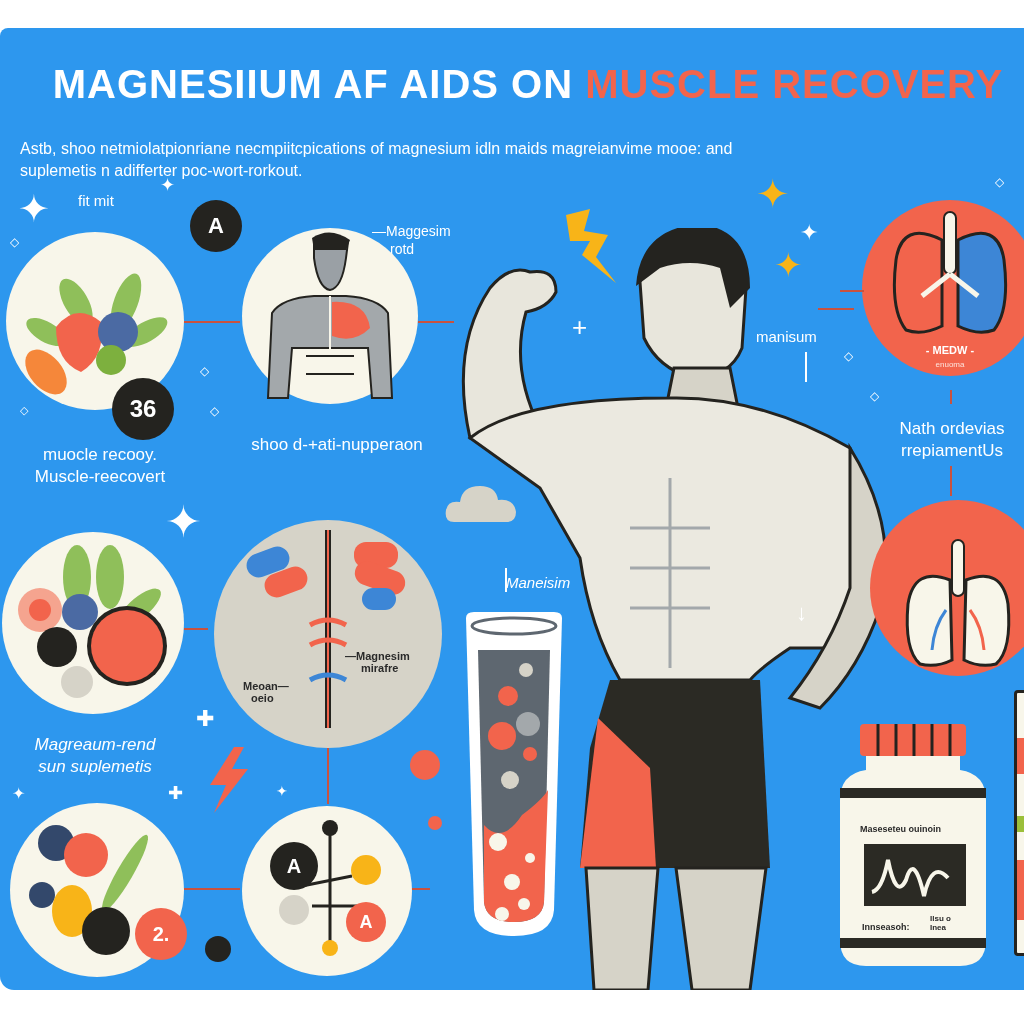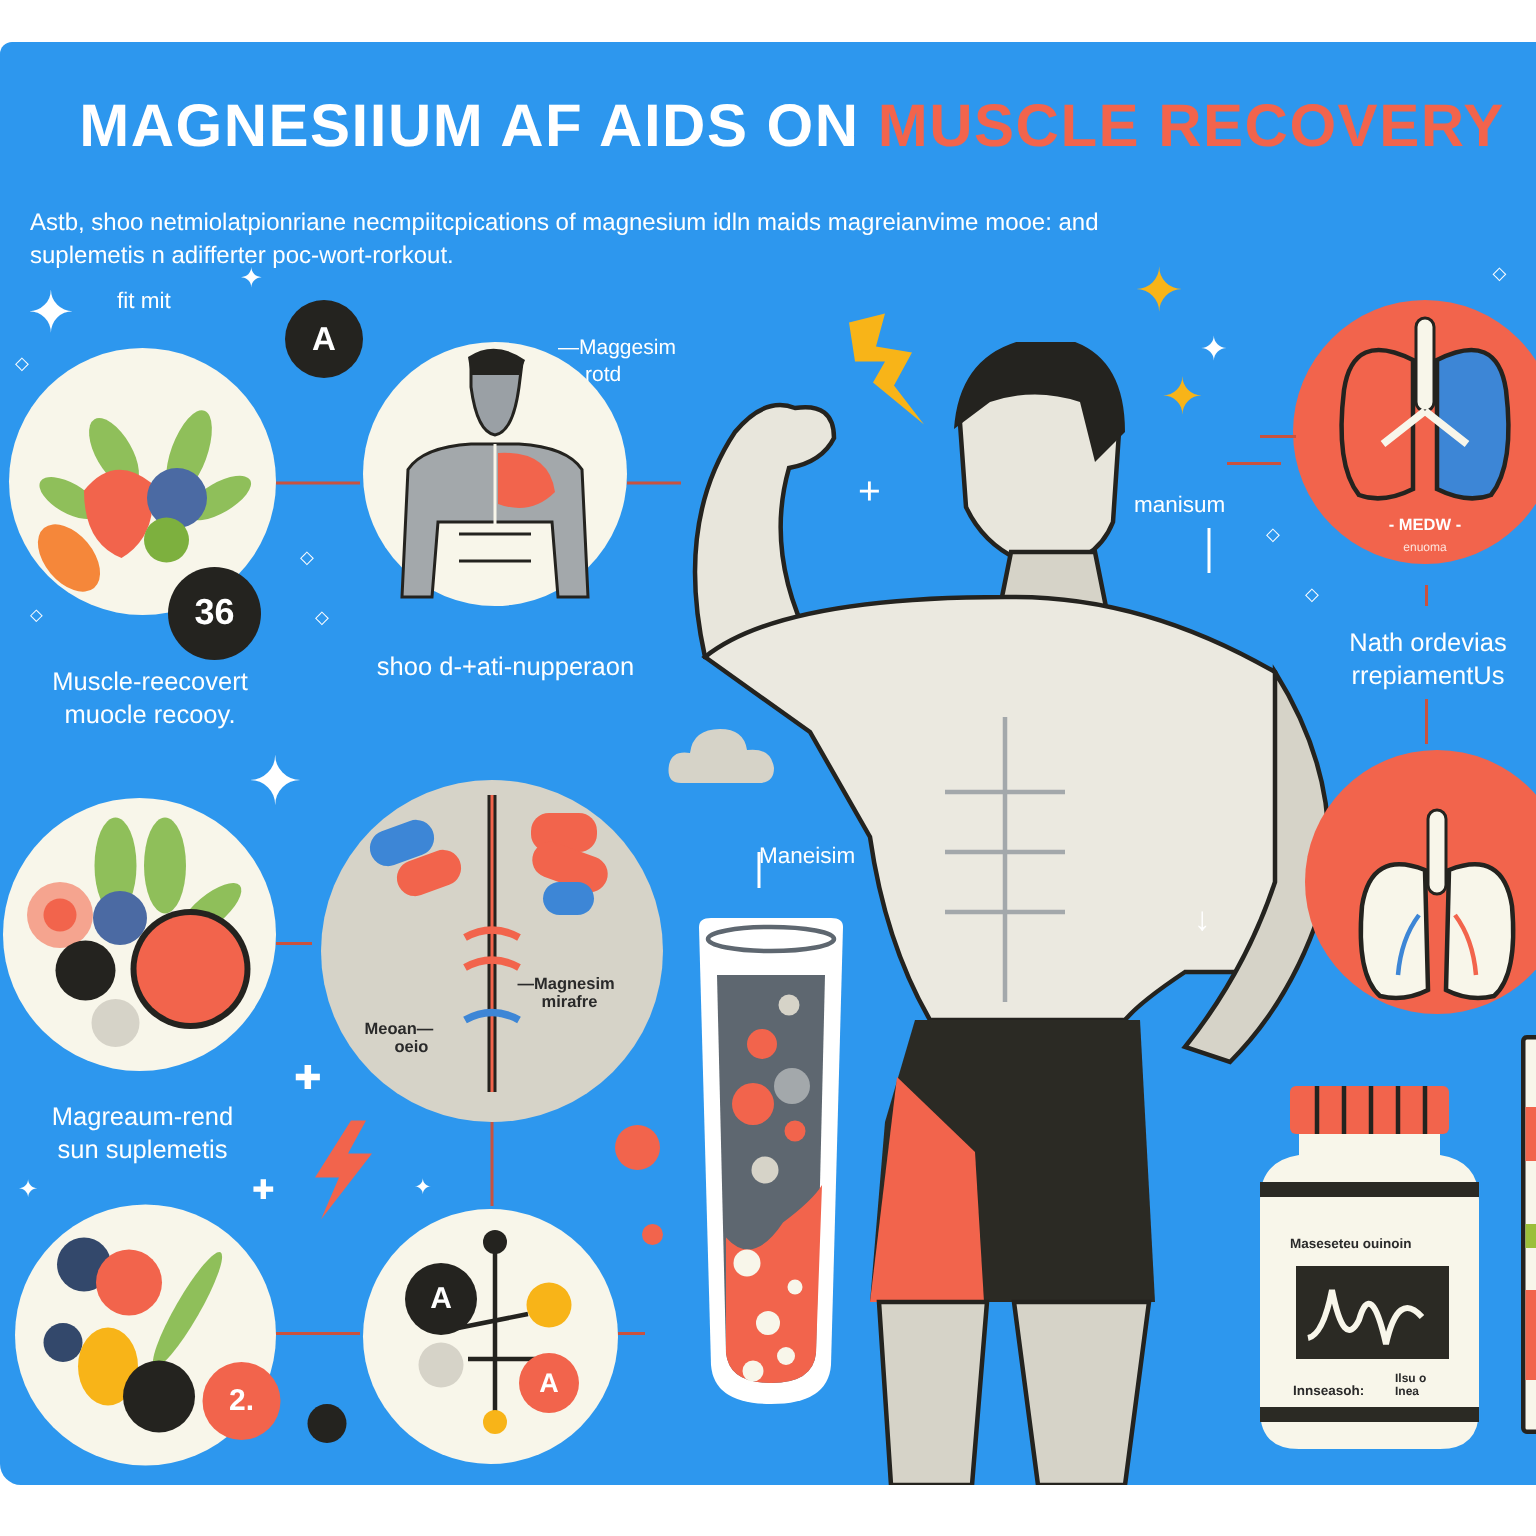--- a/index.html
+++ b/index.html
@@ -77,40 +77,40 @@
     <ellipse cx="40" cy="100" rx="10" ry="22" fill="#8fbf5a" transform="rotate(-60 40 100)"></ellipse>
     <path d="M50 95 Q70 70 95 90 Q100 125 75 140 Q50 130 50 95Z" fill="#f2644c"></path>
     <circle cx="112" cy="100" r="20" fill="#4b6aa3"></circle>
     <circle cx="105" cy="128" r="15" fill="#7db03e"></circle>
     <ellipse cx="40" cy="140" rx="16" ry="26" fill="#f5873a" transform="rotate(-40 40 140)"></ellipse>
   </svg>
 </div>
 <div class="connector" style="left:184px;top:321px;width:56px;"></div>
 <div class="badge dark" style="left:112px;top:378px;width:62px;height:62px;font-size:24px;">36</div>
 <div class="label" style="left:0px;top:444px;width:200px;">
+  <div>muocle recooy.</div>
   <div>Muscle-reecovert</div>
-  <div>muocle recooy.</div>
 </div>
 
 <div class="circle cream" style="left:2px;top:532px;width:182px;height:182px;">
   <svg width="182" height="182" viewBox="0 0 182 182">
     <ellipse cx="75" cy="45" rx="14" ry="32" fill="#8fbf5a"></ellipse>
     <ellipse cx="108" cy="45" rx="14" ry="32" fill="#8fbf5a"></ellipse>
     <ellipse cx="138" cy="75" rx="10" ry="26" fill="#8fbf5a" transform="rotate(50 138 75)"></ellipse>
     <circle cx="38" cy="78" r="22" fill="#f5a48f"></circle>
     <circle cx="38" cy="78" r="11" fill="#f2644c"></circle>
     <circle cx="78" cy="80" r="18" fill="#4b6aa3"></circle>
     <circle cx="55" cy="115" r="20" fill="#24231f"></circle>
     <circle cx="125" cy="114" r="40" fill="#24231f"></circle>
     <circle cx="125" cy="114" r="36" fill="#f2644c"></circle>
     <circle cx="75" cy="150" r="16" fill="#d6d3c8"></circle>
   </svg>
 </div>
 <div class="connector" style="left:184px;top:628px;width:24px;"></div>
-<div class="label" style="left:0px;top:734px;width:190px;">
+<div class="label" style="left:0px;top:734px;width:190px;font-style:italic;">
   <div>Magreaum-rend</div>
   <div>sun suplemetis</div>
 </div>
 
 <div class="circle cream" style="left:10px;top:803px;width:174px;height:174px;">
   <svg width="174" height="174" viewBox="0 0 174 174">
     <circle cx="46" cy="40" r="18" fill="#33486b"></circle>
     <circle cx="76" cy="52" r="22" fill="#f2644c"></circle>
     <circle cx="32" cy="92" r="13" fill="#33486b"></circle>
     <ellipse cx="62" cy="108" rx="20" ry="26" fill="#f8b418"></ellipse>
@@ -156,21 +156,21 @@
     <path d="M96 125 Q114 115 132 125" stroke="#f2644c" stroke-width="5" fill="none"></path>
     <path d="M96 160 Q114 150 132 160" stroke="#3d86d6" stroke-width="5" fill="none"></path>
   </svg>
 </div>
 <div class="small-dark" style="left:345px;top:650px;font-size:11px;">
   <div>—Magnesim</div>
   <div style="padding-left:16px;">mirafre</div>
 </div>
 <div class="small-dark" style="left:243px;top:680px;font-size:11px;">
   <div>Meoan—</div>
-  <div style="padding-left:8px;margin-left:12px;">oeio</div>
+  <div style="padding-left:8px;">oeio</div>
 </div>
 <div class="vline" style="left:327px;top:748px;height:56px;"></div>
 <div class="circle" style="left:410px;top:750px;width:30px;height:30px;background:#f2644c;"></div>
 <div class="circle" style="left:428px;top:816px;width:14px;height:14px;background:#f2644c;"></div>
 
 <div class="circle cream" style="left:242px;top:806px;width:170px;height:170px;">
   <svg width="170" height="170" viewBox="0 0 170 170">
     <line x1="88" y1="22" x2="88" y2="140" stroke="#24231f" stroke-width="3"></line>
     <line x1="60" y1="80" x2="110" y2="70" stroke="#24231f" stroke-width="3"></line>
     <line x1="70" y1="100" x2="115" y2="100" stroke="#24231f" stroke-width="3"></line>
@@ -181,21 +181,21 @@
   </svg>
   <div class="badge dark" style="left:28px;top:36px;width:48px;height:48px;font-size:20px;">A</div>
   <div class="badge red" style="left:104px;top:96px;width:40px;height:40px;font-size:18px;">A</div>
 </div>
 <div class="connector" style="left:412px;top:888px;width:18px;"></div>
 
 <svg class="abs" style="left:444px;top:478px" width="76" height="46" viewBox="0 0 76 46">
   <path d="M10 44 Q0 44 2 32 Q4 22 16 24 Q18 8 36 8 Q52 8 54 22 Q70 20 72 34 Q72 44 62 44Z" fill="#d6d3c8"></path>
 </svg>
 
-<div class="label" style="left:506px;top:560px;font-size:15px;">Maneisim</div>
+<div class="label" style="left:506px;top:572px;font-size:15px;font-style:italic;">Maneisim</div>
 <div class="abs" style="left:505px;top:568px;width:2px;height:24px;background:#ffffff;"></div>
 <svg class="abs" style="left:462px;top:610px" width="104" height="330" viewBox="0 0 104 330">
   <path d="M4 8 Q4 2 12 2 L92 2 Q100 2 100 8 L92 300 Q90 326 52 326 Q14 326 12 300Z" fill="#ffffff"></path>
   <path d="M16 40 L88 40 L82 292 Q80 312 52 312 Q24 312 22 292Z" fill="#5e6770"></path>
   <path d="M22 215 Q40 235 60 205 Q80 190 86 180 L82 292 Q80 312 52 312 Q24 312 22 292Z" fill="#f2644c"></path>
   <ellipse cx="52" cy="16" rx="42" ry="8" fill="none" stroke="#5e6770" stroke-width="3"></ellipse>
   <circle cx="64" cy="60" r="7" fill="#d6d3c8"></circle>
   <circle cx="46" cy="86" r="10" fill="#f2644c"></circle>
   <circle cx="66" cy="114" r="12" fill="#a3a8ab"></circle>
   <circle cx="40" cy="126" r="14" fill="#f2644c"></circle>

